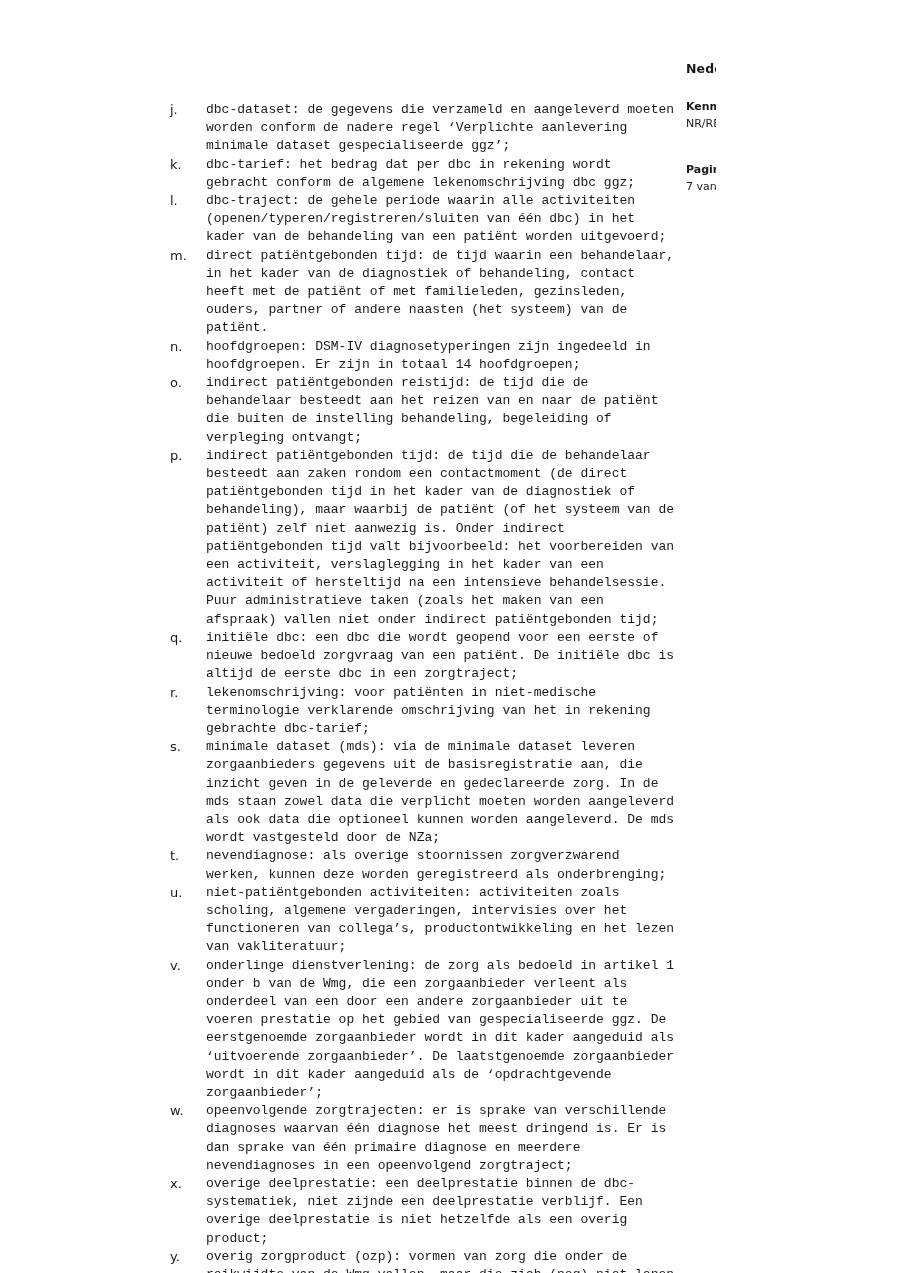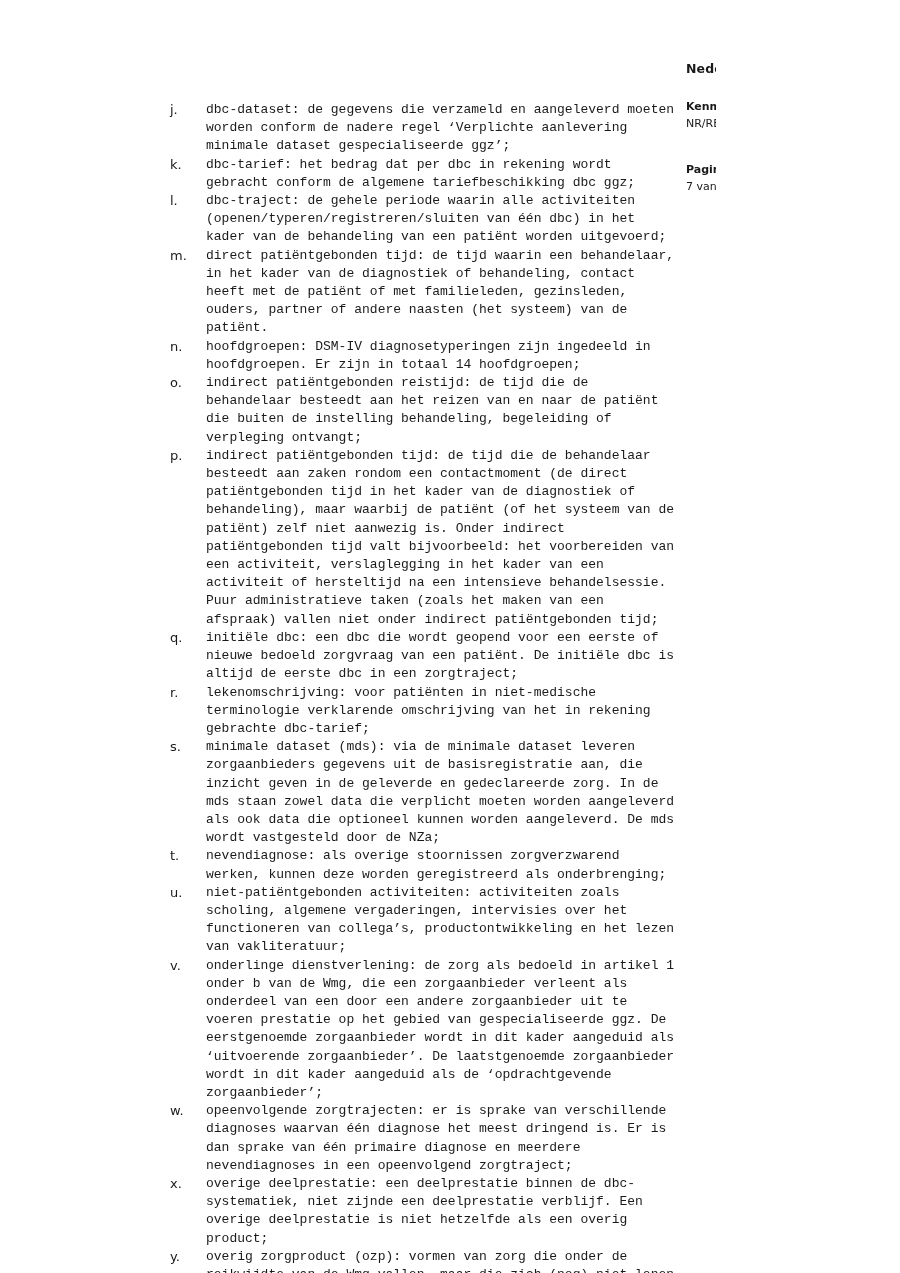--- a/index.html
+++ b/index.html
@@ -83,21 +83,21 @@
   </aside>
 
   <main class="definitions">
 
   <div class="def-item">
         <span class="def-letter">j.</span>
         <span class="def-text">dbc-dataset: de gegevens die verzameld en aangeleverd moeten worden conform de nadere regel ‘Verplichte aanlevering minimale dataset gespecialiseerde ggz’;</span>
       </div>
       <div class="def-item">
         <span class="def-letter">k.</span>
-        <span class="def-text">dbc-tarief: het bedrag dat per dbc in rekening wordt gebracht conform de algemene tariefbeschikking dbc ggz;</span>
+        <span class="def-text">dbc-tarief: het bedrag dat per dbc in rekening wordt gebracht conform de algemene lekenomschrijving dbc ggz;</span>
       </div>
       <div class="def-item">
         <span class="def-letter">l.</span>
         <span class="def-text">dbc-traject: de gehele periode waarin alle activiteiten (openen/typeren/registreren/sluiten van één dbc) in het kader van de behandeling van een patiënt worden uitgevoerd;</span>
       </div>
       <div class="def-item">
         <span class="def-letter">m.</span>
         <span class="def-text">direct patiëntgebonden tijd: de tijd waarin een behandelaar, in het kader van de diagnostiek of behandeling, contact heeft met de patiënt of met familieleden, gezinsleden, ouders, partner of andere naasten (het systeem) van de patiënt.</span>
       </div>
       <div class="def-item">

